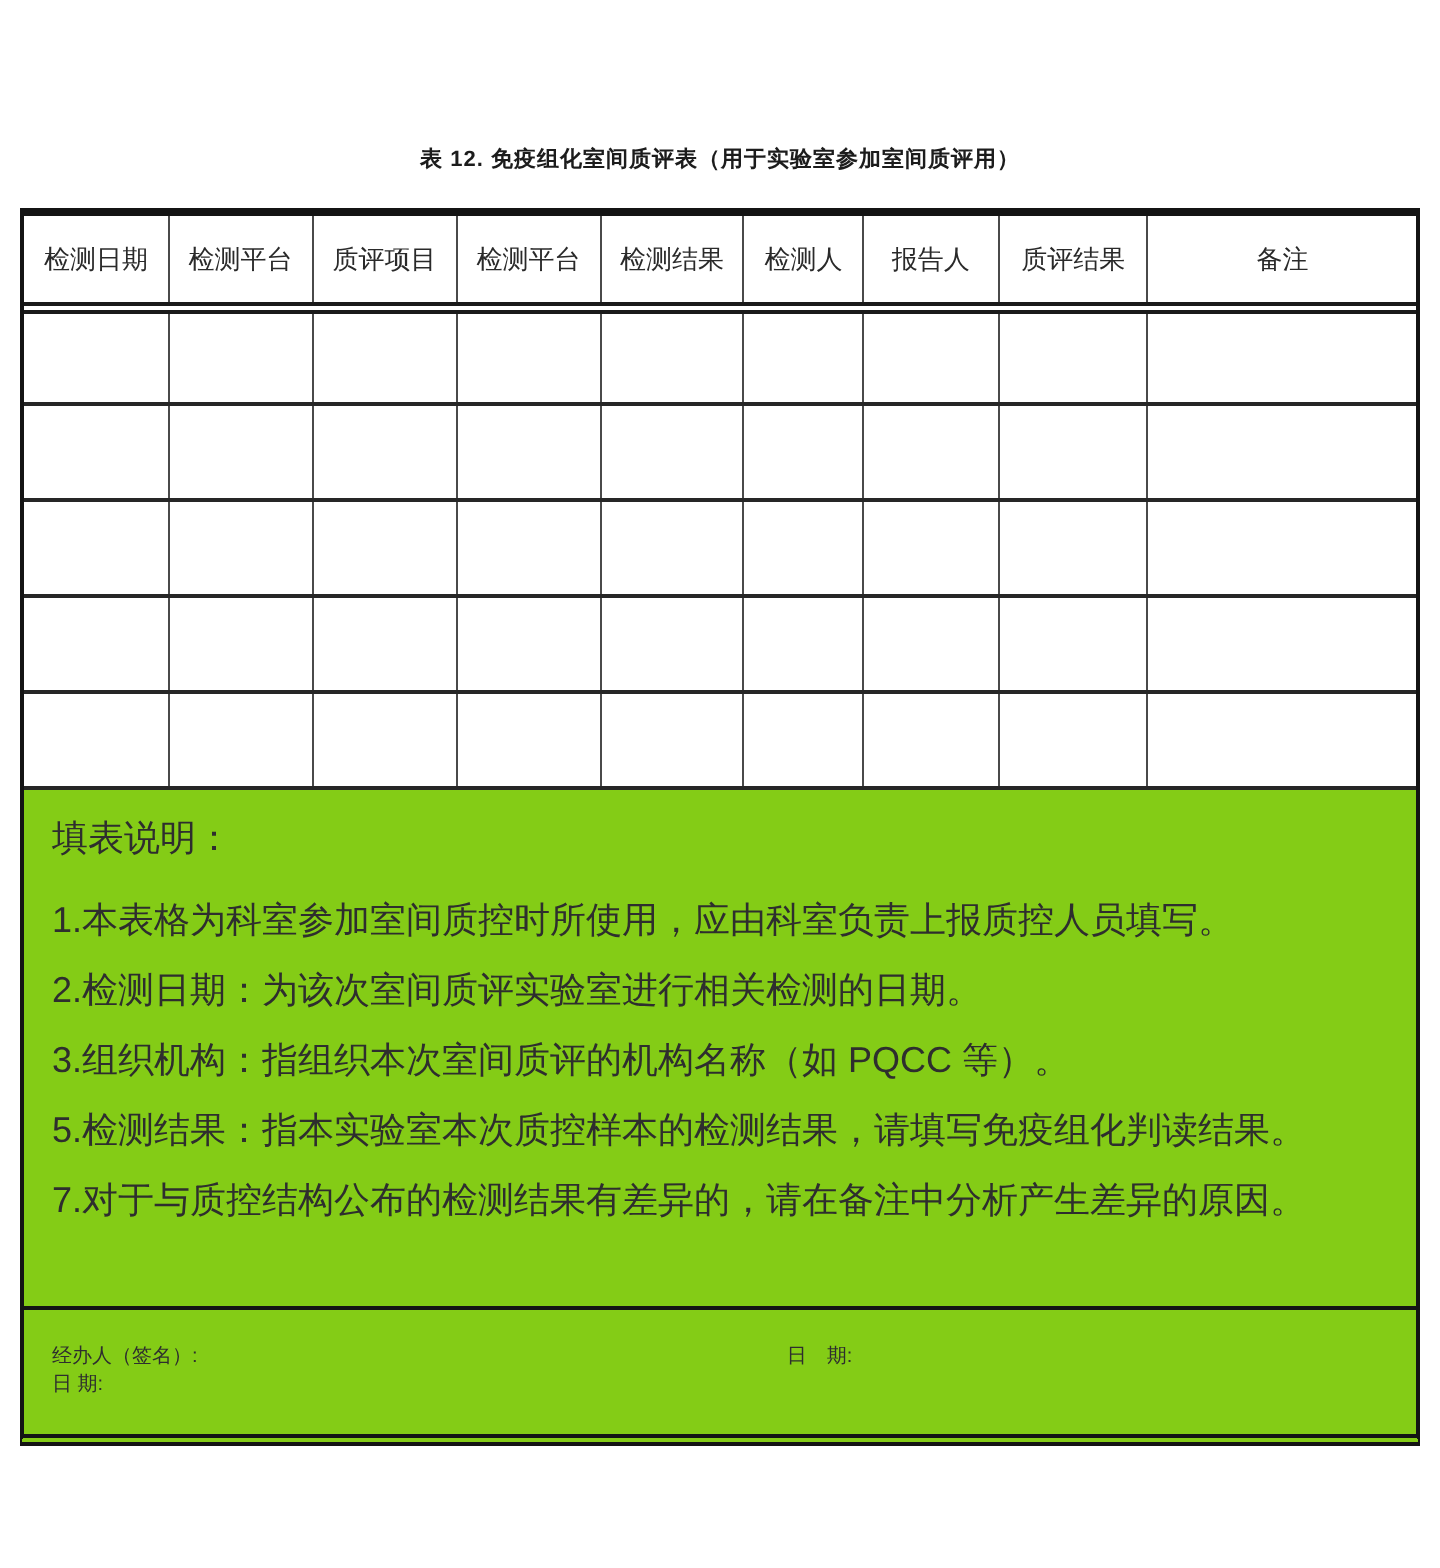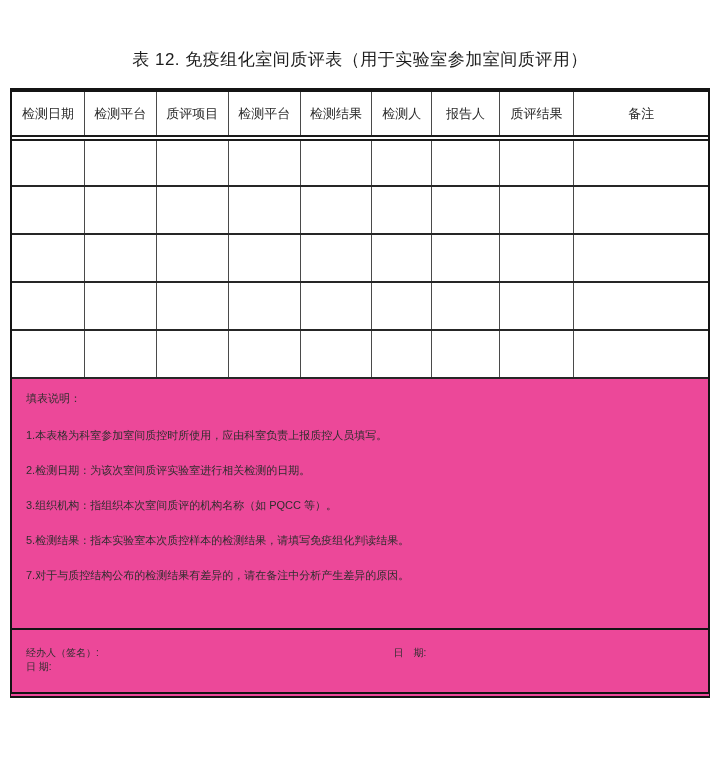--- a/index.html
+++ b/index.html
@@ -5,35 +5,35 @@
   * { box-sizing: border-box; margin: 0; padding: 0; }
   html, body {
     width: 720px;
     background: #ffffff;
     font-family: "Liberation Sans", "DejaVu Sans", sans-serif;
     color: #262626;
   }
   body { height: 784px; overflow: hidden; }
 
   .doc-title {
-    padding-top: 48px;
+    padding-top: 72px;
     text-align: center;
-    font-size: 17px;
-    font-weight: normal;
+    font-size: 11px;
+    font-weight: bold;
     color: #1c1c1c;
     letter-spacing: 0.5px;
   }
 
   .form-wrapper {
     margin: 17px 10px 0 10px;
     border-top: 4px solid #141414;
     border-left: 2px solid #141414;
     border-right: 2px solid #141414;
     border-bottom: 6px double #141414;
-    background: #ec4899;
+    background: #84cc16;
   }
 
   table.qc-table {
     width: 100%;
     border-collapse: collapse;
     table-layout: fixed;
   }
   table.qc-table th {
     height: 46px;
     font-size: 13px;
@@ -49,21 +49,21 @@
   table.qc-table td {
     height: 48px;
     border-left: 1px solid #4a4a4a;
     border-bottom: 2px solid #262626;
     background: #ffffff;
   }
   table.qc-table td:first-child { border-left: none; }
 
   .notes {
     padding: 12px 14px 2px 14px;
-    font-size: 11px;
+    font-size: 18px;
     color: #2e2e2e;
   }
   .notes .notes-heading {
     font-weight: 400;
     margin-bottom: 21px;
   }
   .notes p.note-item {
     margin: 16px 0 19px 0;
     line-height: 16px;
     white-space: nowrap;

